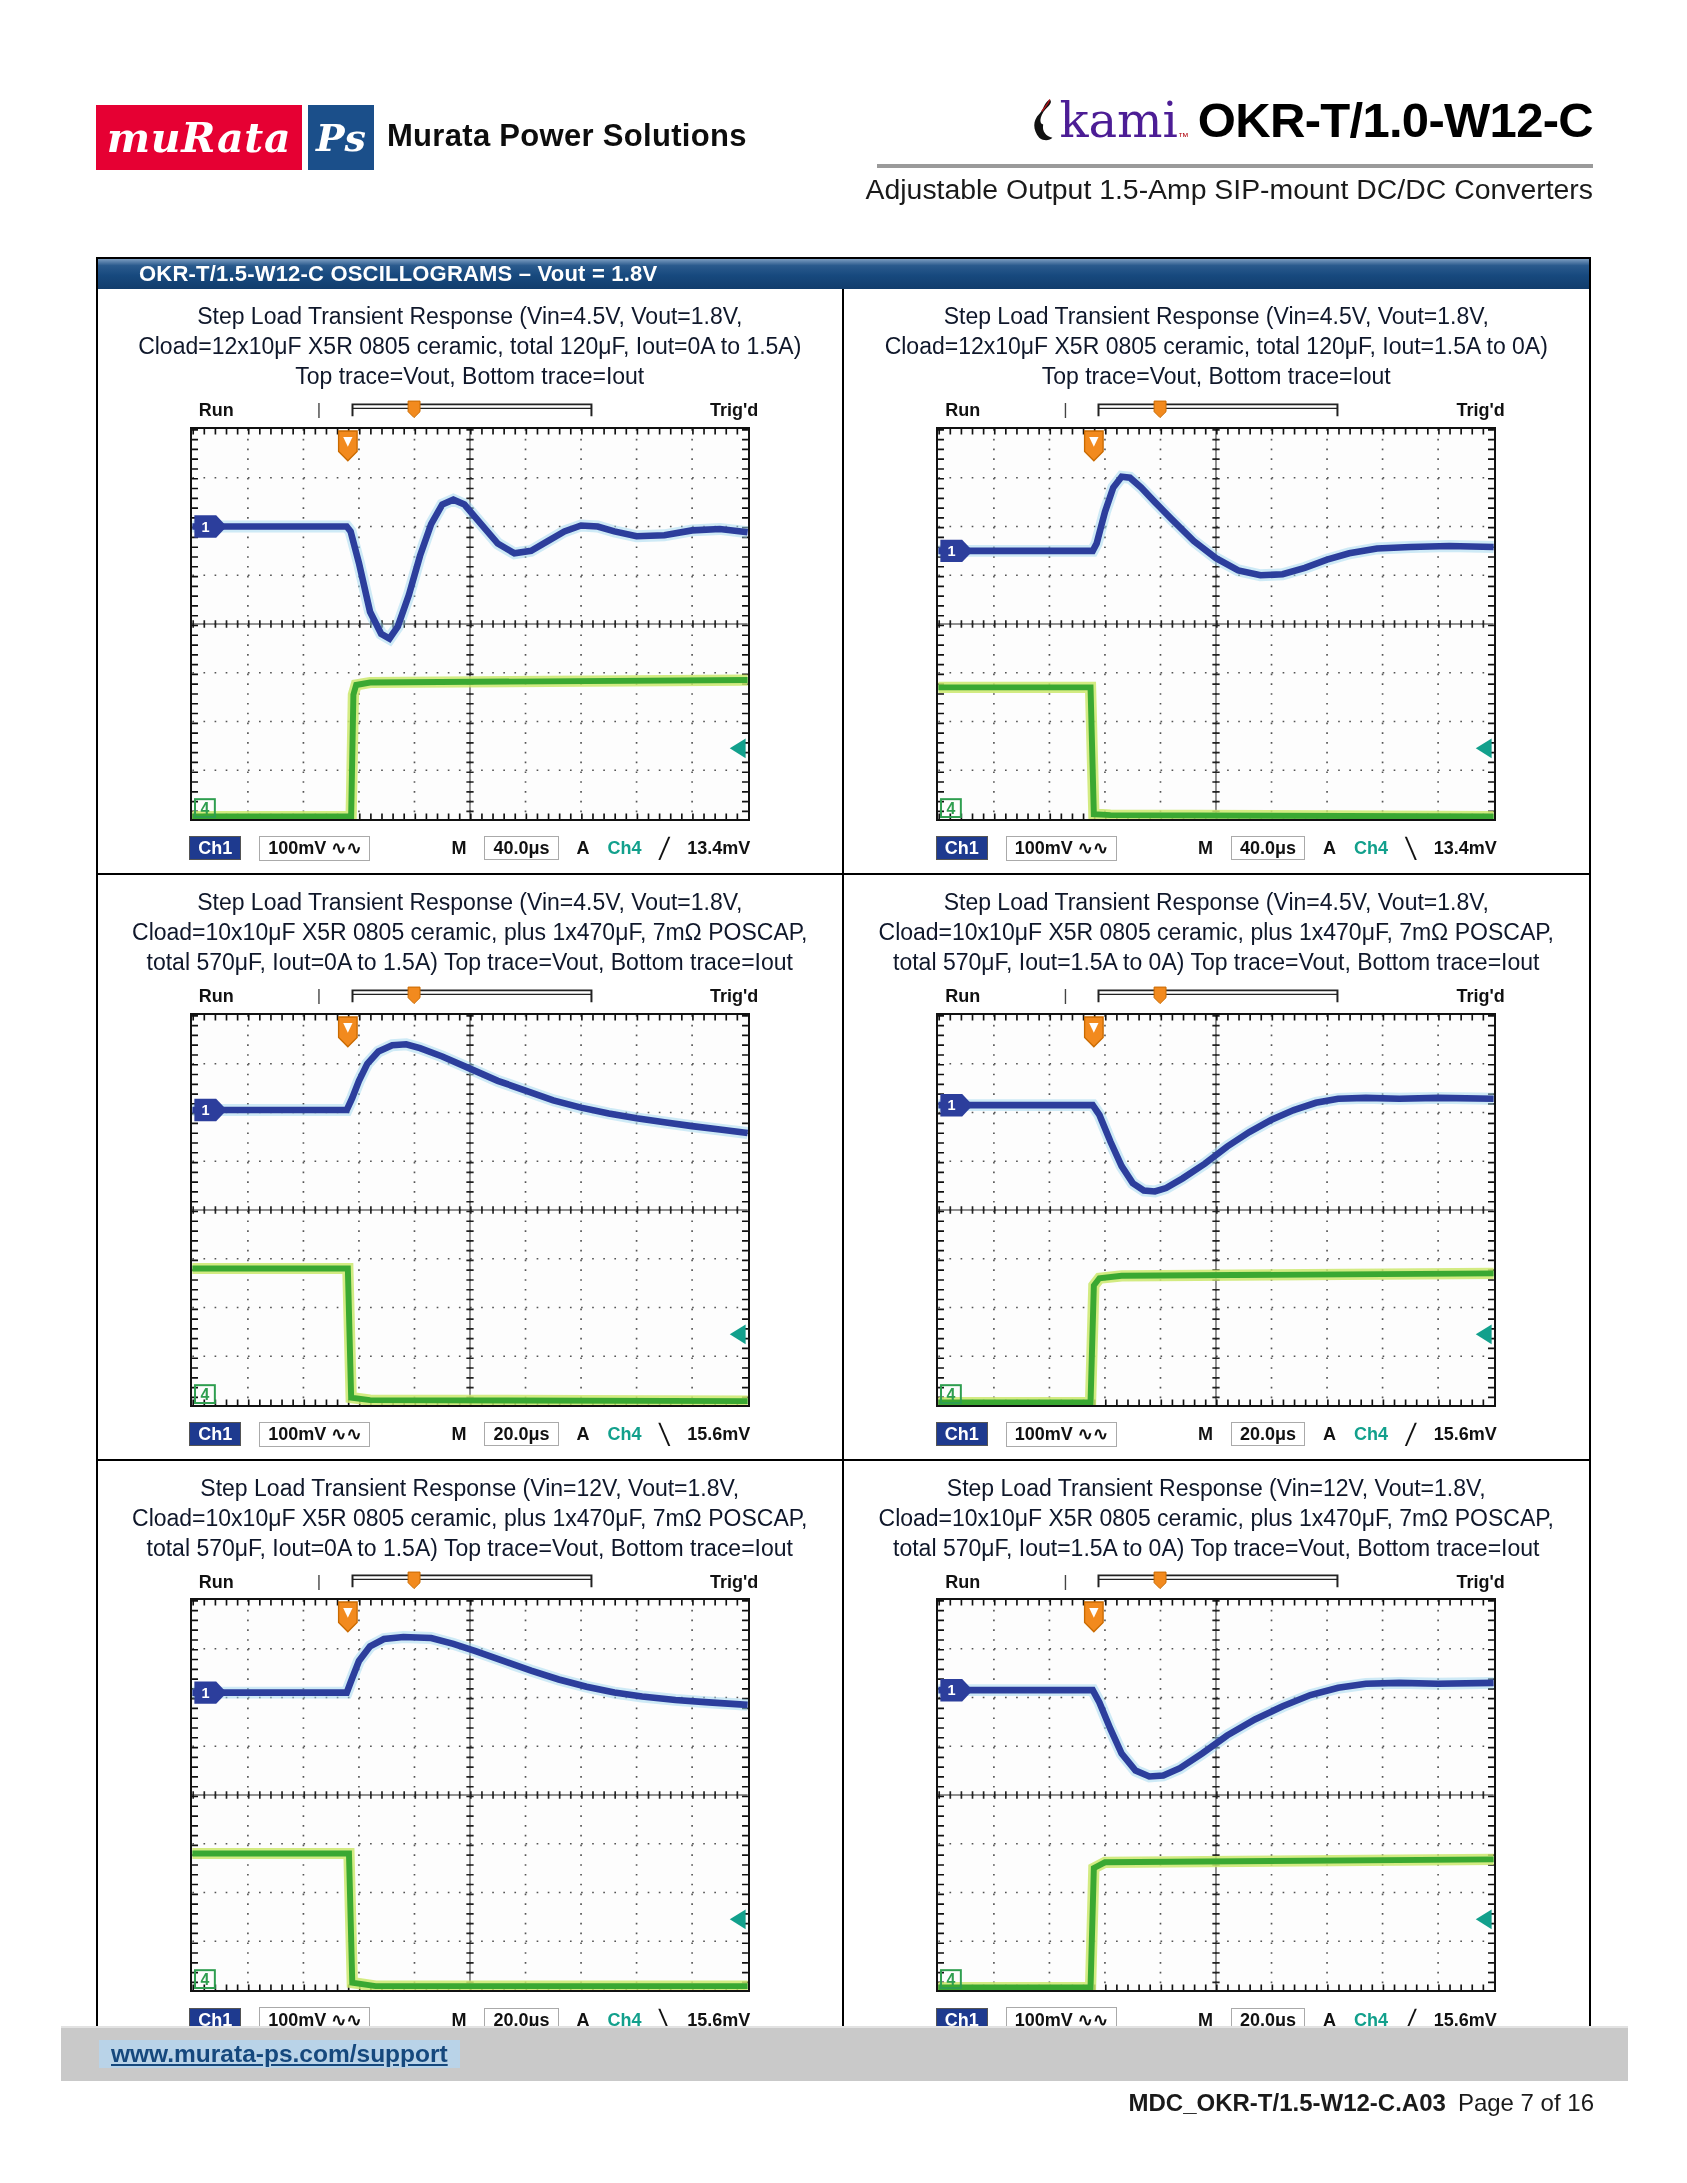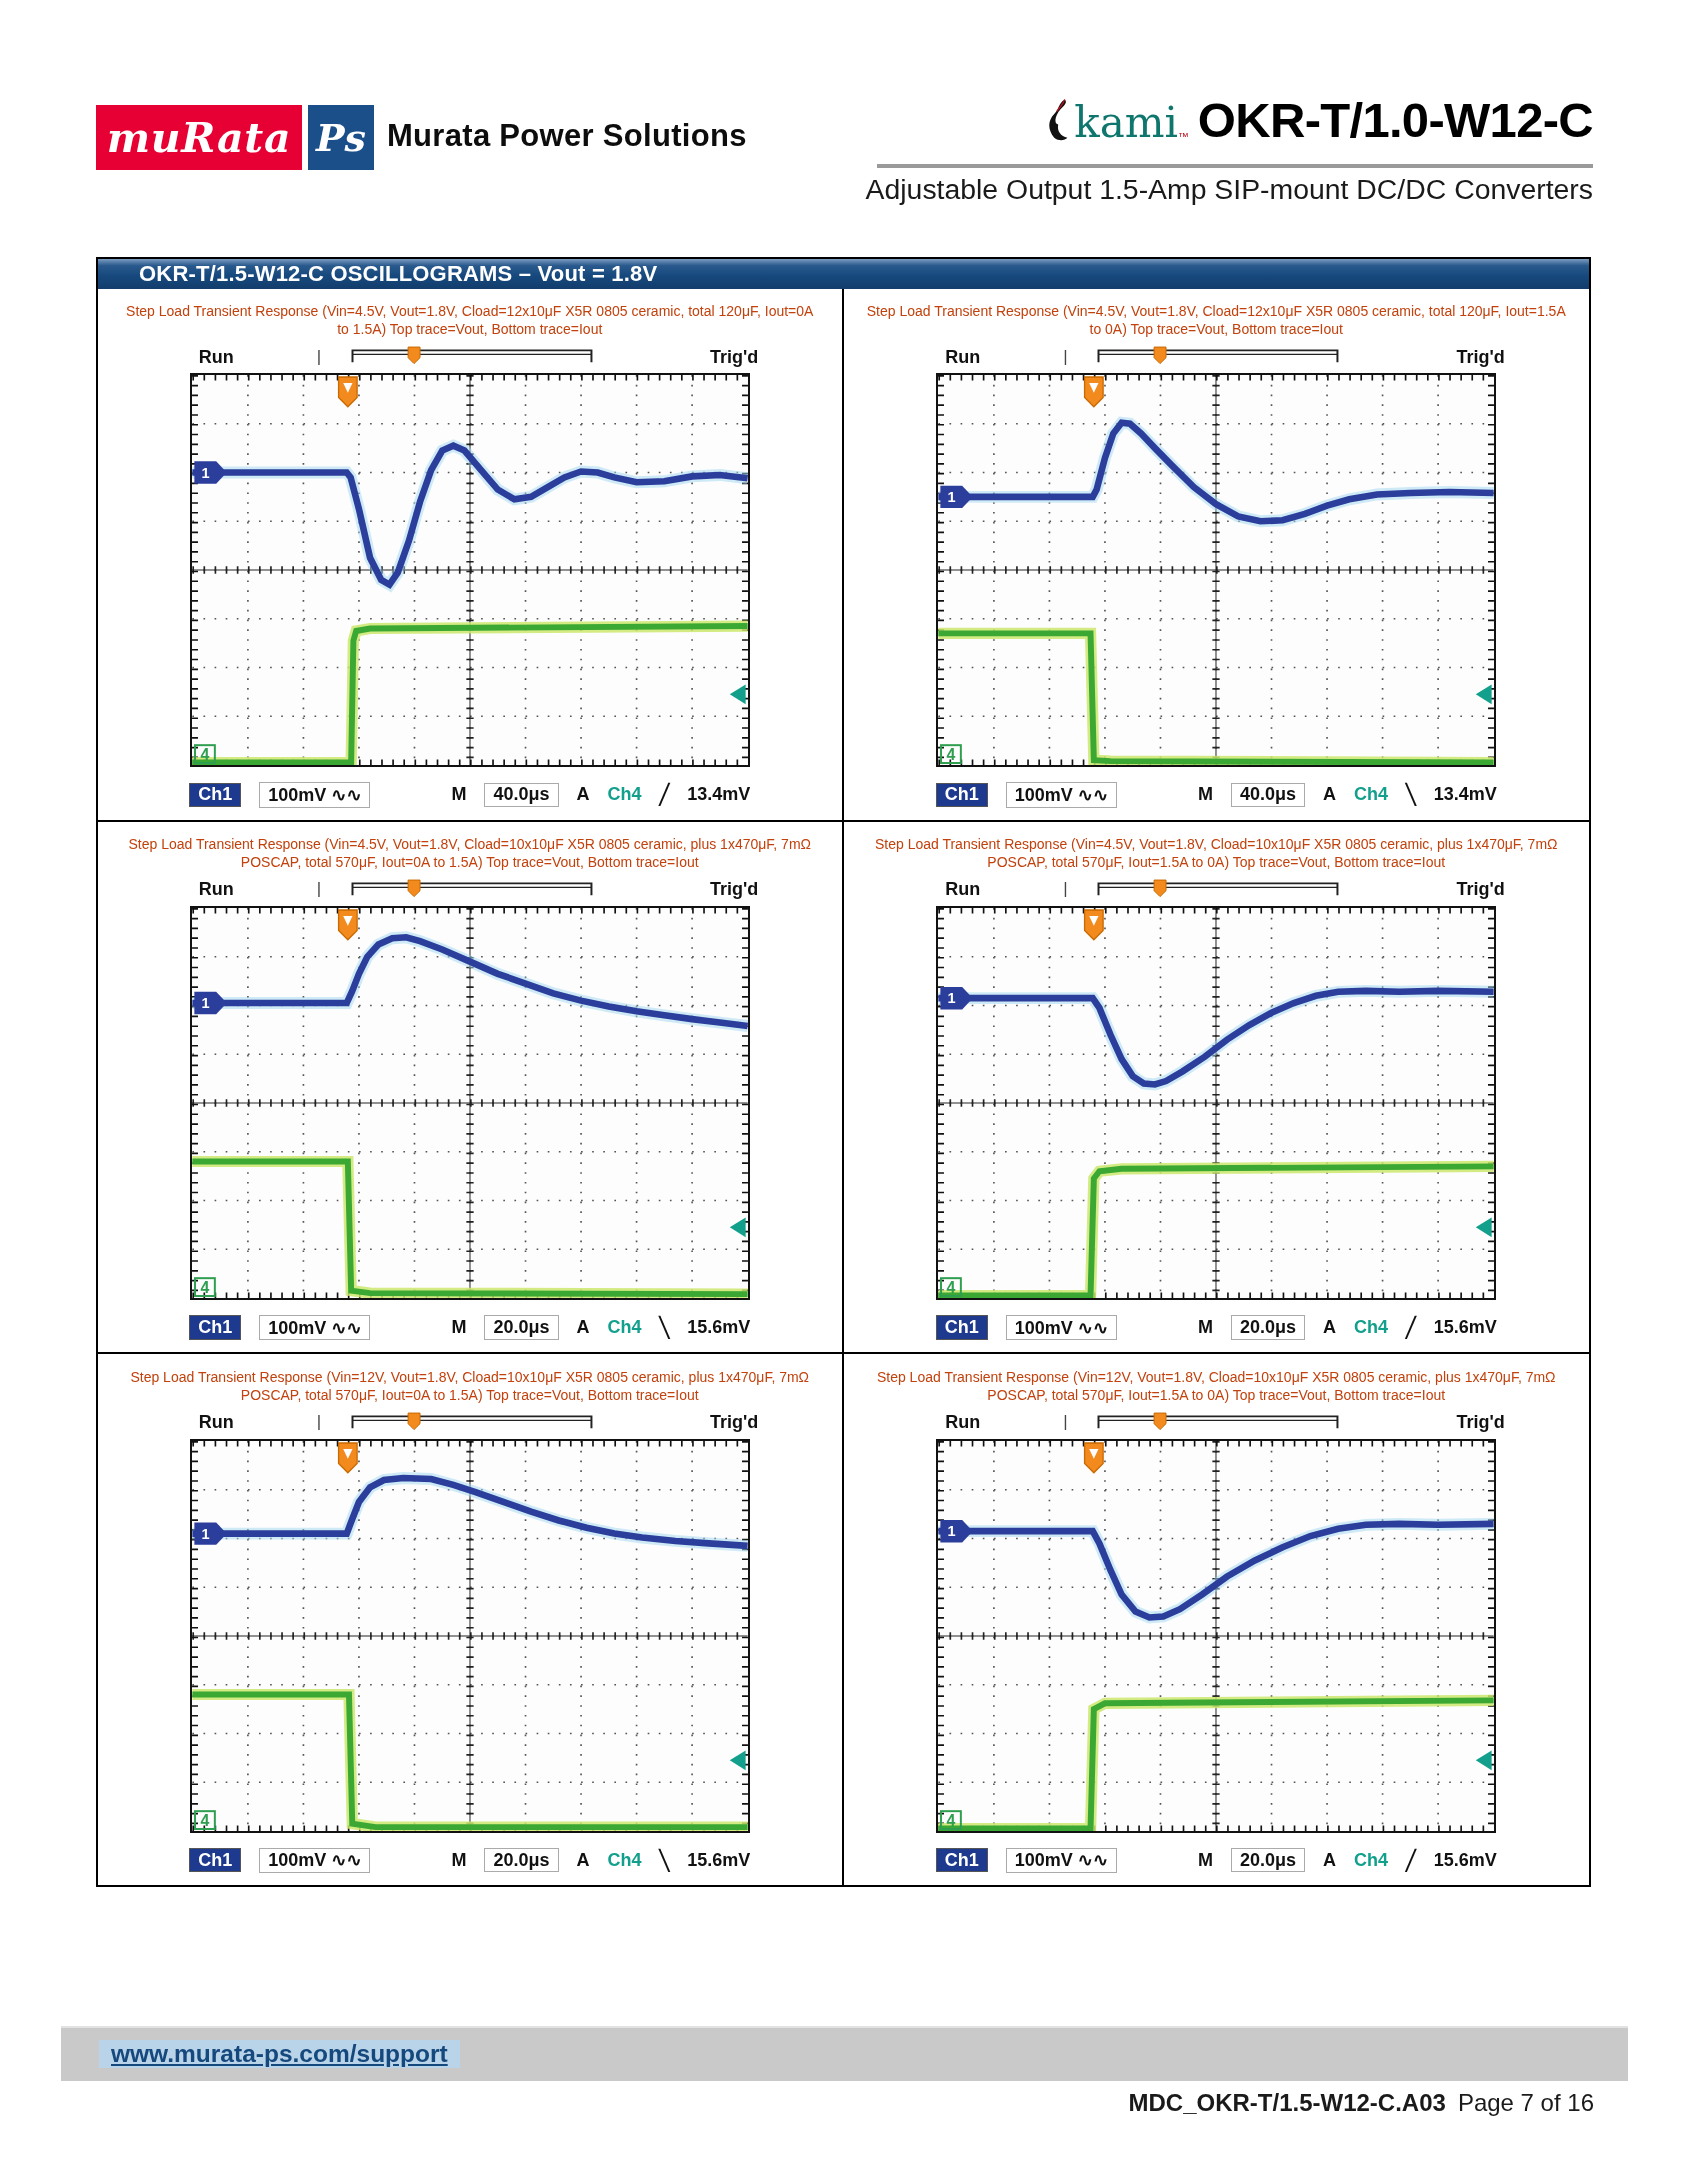--- a/index.html
+++ b/index.html
@@ -9,35 +9,35 @@
   }
   
   .hdr-logo{position:absolute;left:96px;top:105px;display:flex;align-items:stretch;gap:6px;height:65px;}
   .murata-red{background:#e60033;width:206px;display:flex;align-items:center;justify-content:center;}
   .murata-red span{font-family:"DejaVu Serif", serif;font-style:italic;font-weight:bold;color:#fff;font-size:41px;letter-spacing:0.7px;}
   .ps-blue{background:#1b4f8a;width:66px;display:flex;align-items:center;justify-content:center;}
   .ps-blue span{font-family:"DejaVu Serif", serif;font-style:italic;font-weight:bold;color:#fff;font-size:38px;}
   .company{position:absolute;left:387px;top:118px;font-size:31px;font-weight:bold;color:#0d0d0d;letter-spacing:0.3px;}
   .prod-line{position:absolute;top:98px;right:94px;display:flex;align-items:flex-end;gap:9.3px;}
   .okami{display:flex;align-items:flex-end;}
-  .okami-kami{font-family:"DejaVu Serif", serif;font-size:42px;color:#0f766e;line-height:0.9;}
+  .okami-kami{font-family:"DejaVu Serif", serif;font-size:48px;color:#4c1d95;line-height:0.9;}
   .okami-tm{font-size:10.6px;color:#b5121b;vertical-align:super;}
   .prod-name{font-size:49px;font-weight:bold;color:#000;line-height:0.9;letter-spacing:-0.7px;}
   .hdr-rule{position:absolute;top:164px;left:877px;right:94px;height:4px;background:#9a9a9a;}
   .hdr-sub{position:absolute;top:173px;right:94px;font-size:28.4px;color:#1a1a1a;}
   
   .osc-wrap{position:absolute;left:96px;top:257px;width:1495px;border:2.6px solid #000;box-sizing:border-box;background:#fff;}
   .osc-bar{height:30px;display:flex;align-items:center;padding-left:41px;
     background:linear-gradient(180deg,#7b9cc0 0%,#2a5a8d 22%,#17497e 55%,#123d6c 100%);}
   .osc-bar span{color:#fff;font-weight:bold;font-size:22px;letter-spacing:0.2px;}
   .osc-grid{display:grid;grid-template-columns:1fr 1fr;}
   .panel{box-sizing:border-box;padding:9.3px 6.6px 12px 6.6px;background:#fff;}
   .panel.bR{border-right:2.6px solid #000;}
   .panel.bB{border-bottom:2.6px solid #000;}
-  .panel-title{font-size:14px;line-height:1.3;text-align:center;max-width:701px;margin:4px auto 6.6px auto;color:#c2410c;}
+  .panel-title{font-size:23px;line-height:1.3;text-align:center;max-width:701px;margin:4px auto 6.6px auto;color:#0f172a;}
   .scope{width:590px;margin:2.6px auto 0 auto;}
   .scope-top{position:relative;height:28px;}
   .scope-top .run{position:absolute;left:24px;top:1.3px;font-size:18px;font-weight:bold;}
   .scope-top .runtick{position:absolute;left:142px;top:1.3px;font-size:17px;color:#444;}
   .scope-top .trigd{position:absolute;right:6.6px;top:1.3px;font-size:18px;font-weight:bold;}
   .scope-top svg{position:absolute;left:16px;top:0;}
   .grat{width:556px;height:390px;border:2.6px solid #111;margin:0 auto;background:#fdfdfd;position:relative;}
   .grat svg{display:block;}
   .status{width:561px;margin:15px auto 0 auto;display:flex;align-items:center;gap:18px;font-size:18px;font-weight:bold;color:#111;}
   .status .chip{background:#1e3a8f;color:#fff;padding:0.7px 8px;border:1.3px solid #555;}

